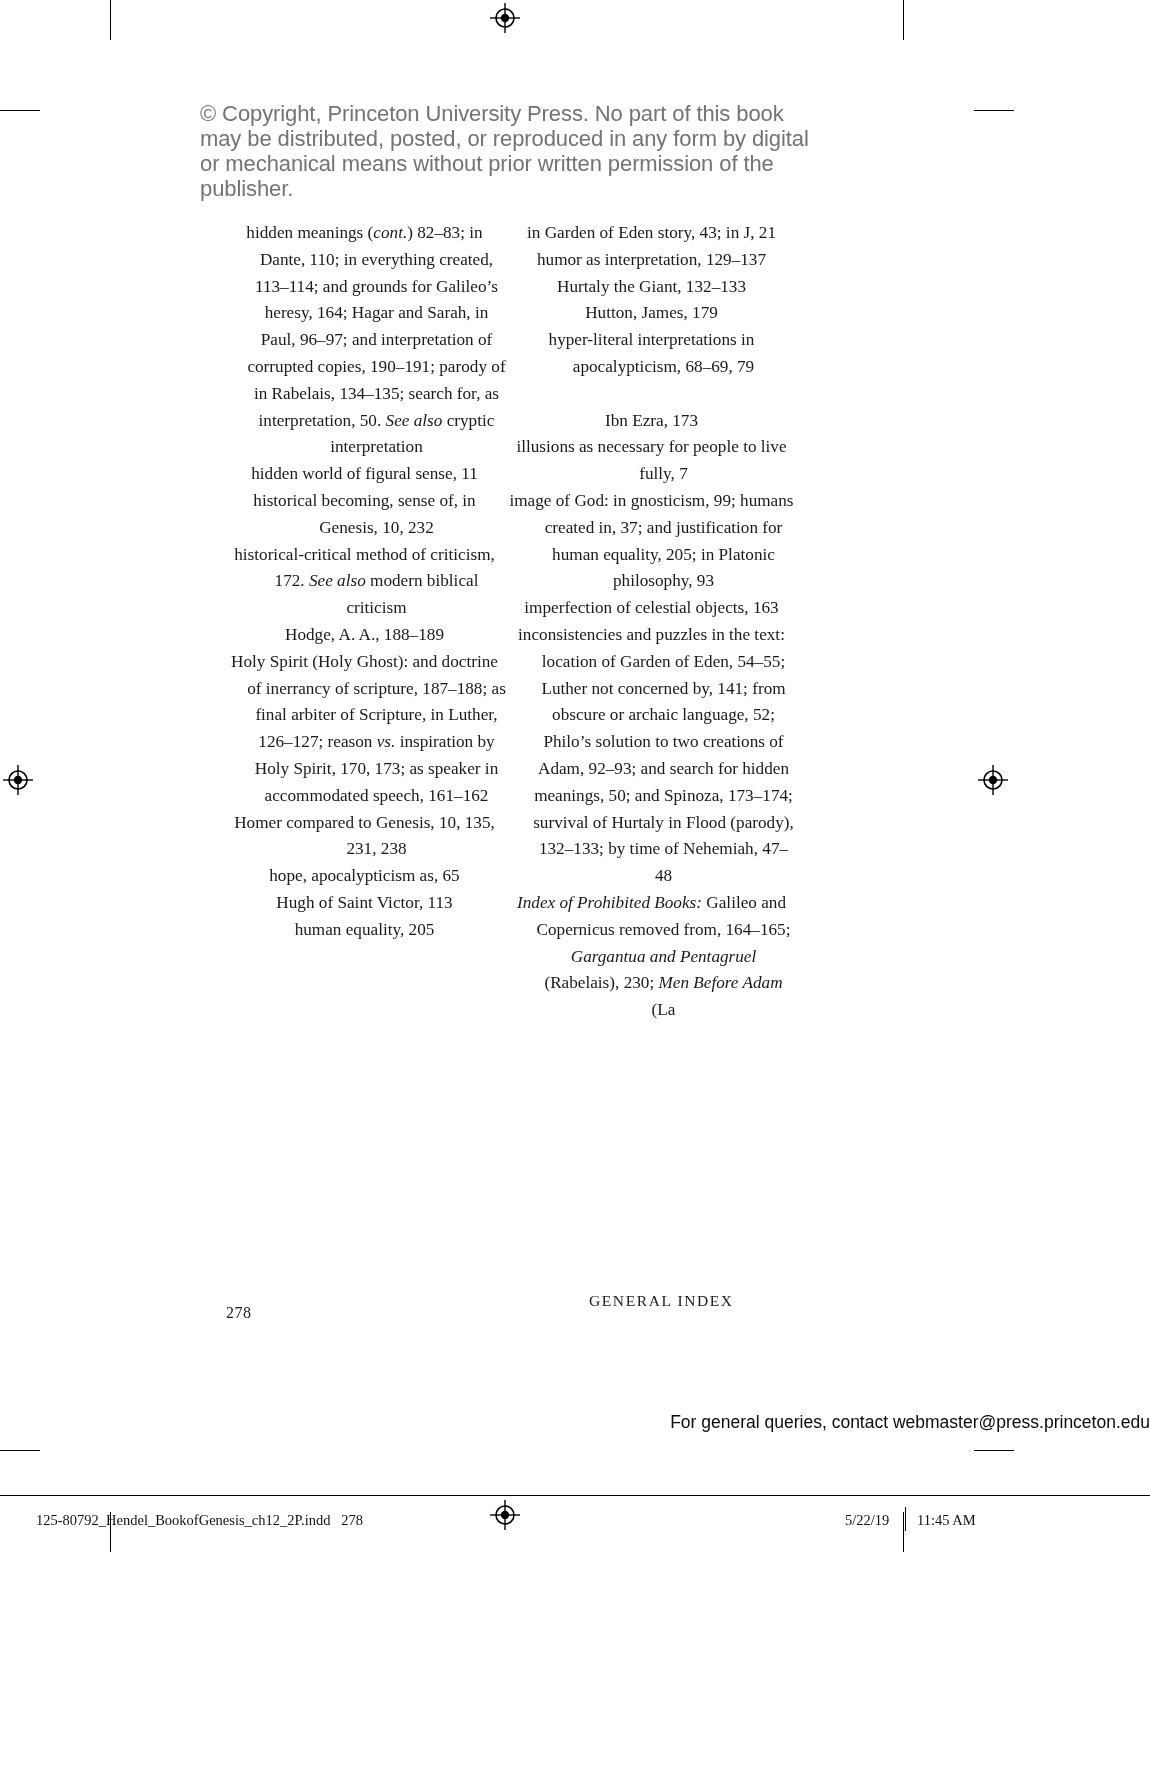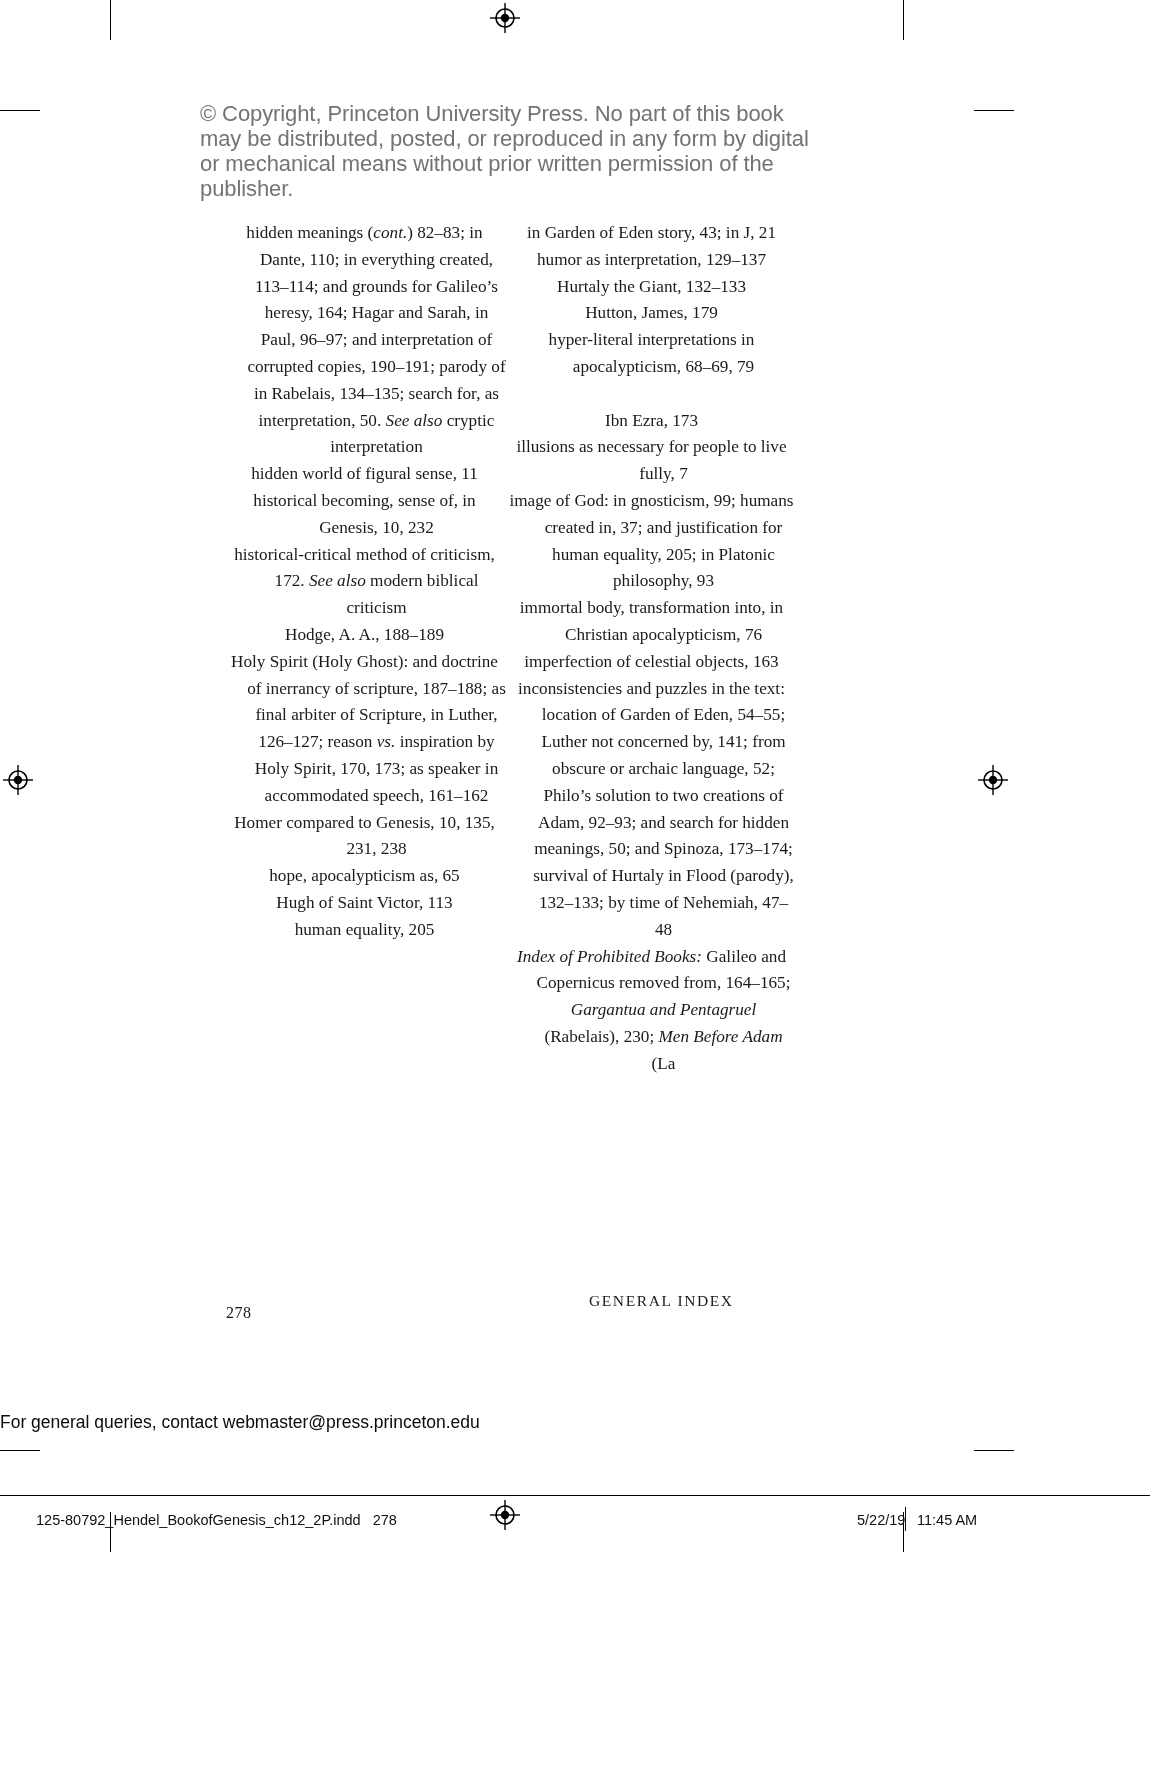--- a/index.html
+++ b/index.html
@@ -88,55 +88,54 @@
     font-variant: small-caps;
     text-transform: uppercase;
   }
 
   
   .queries {
     position: absolute;
     left: 0;
     top: 1412px;
     width: 1150px;
-    text-align: left;
+    text-align: right;
     font-family: "Liberation Sans", sans-serif;
     font-size: 17.5px;
     color: #0a0a0a;
   }
 
   
   .slug {
     position: absolute;
     left: 0;
     top: 1495px;
     width: 1150px;
     height: 60px;
-    font-family: Liberation Sans, sans-serif;
+    font-family: Liberation Serif, serif;
     font-size: 14.5px;
     color: #111;
   }
   .slug .rule {
     position: absolute;
     left: 0;
     top: 0;
     width: 1150px;
     height: 1px;
   }
   .slug-left {
     position: absolute;
     left: 36px;
     top: 17px;
     white-space: pre;
   }
   .slug-date {
     position: absolute;
     left: 845px;
     top: 17px;
-    margin-left: 12px;
   }
   .slug-time {
     position: absolute;
     left: 917px;
     top: 17px;
   }
   .slug-sep {
     position: absolute;
     left: 905px;
     top: 12px;
@@ -205,21 +204,20 @@
   <div class="col col-right" id="col-right">
       <div class="entry"><span>in Garden of Eden story, 43; in J, 21</span></div>
       <div class="entry"><span>humor as interpretation, 129–137</span></div>
       <div class="entry"><span>Hurtaly the Giant, 132–133</span></div>
       <div class="entry"><span>Hutton, James, 179</span></div>
       <div class="entry"><span>hyper-literal interpretations in apocalypticism, 68–69, 79</span></div>
       <div class="gap"></div>
       <div class="entry"><span>Ibn Ezra, 173</span></div>
       <div class="entry"><span>illusions as necessary for people to live fully, 7</span></div>
       <div class="entry"><span>image of God: in gnosticism, 99; humans created in, 37; and justification for human equality, 205; in Platonic philosophy, 93</span></div>
-      <div class="entry"><span>immortal body, transformation into, in Christian apocalypticism, 76</span></div>
       <div class="entry"><span>imperfection of celestial objects, 163</span></div>
       <div class="entry"><span>inconsistencies and puzzles in the text: location of Garden of Eden, 54–55; Luther not concerned by, 141; from obscure or archaic language, 52; Philo’s solution to two creations of Adam, 92–93; and search for hidden meanings, 50; and Spinoza, 173–174; survival of Hurtaly in Flood (parody), 132–133; by time of Nehemiah, 47–48</span></div>
       <div class="entry"><span class="it">Index of Prohibited Books:</span><span> Galileo and Copernicus removed from, 164–165; </span><span class="it">Gargantua and Pentagruel</span><span> (Rabelais), 230; </span><span class="it">Men Before Adam</span><span> (La</span></div>
     </div>
 </div>
 
 <div class="folio">278</div>
 <div class="running-head">General Index</div>
 
 <div class="queries">For general queries, contact webmaster@press.princeton.edu</div>

